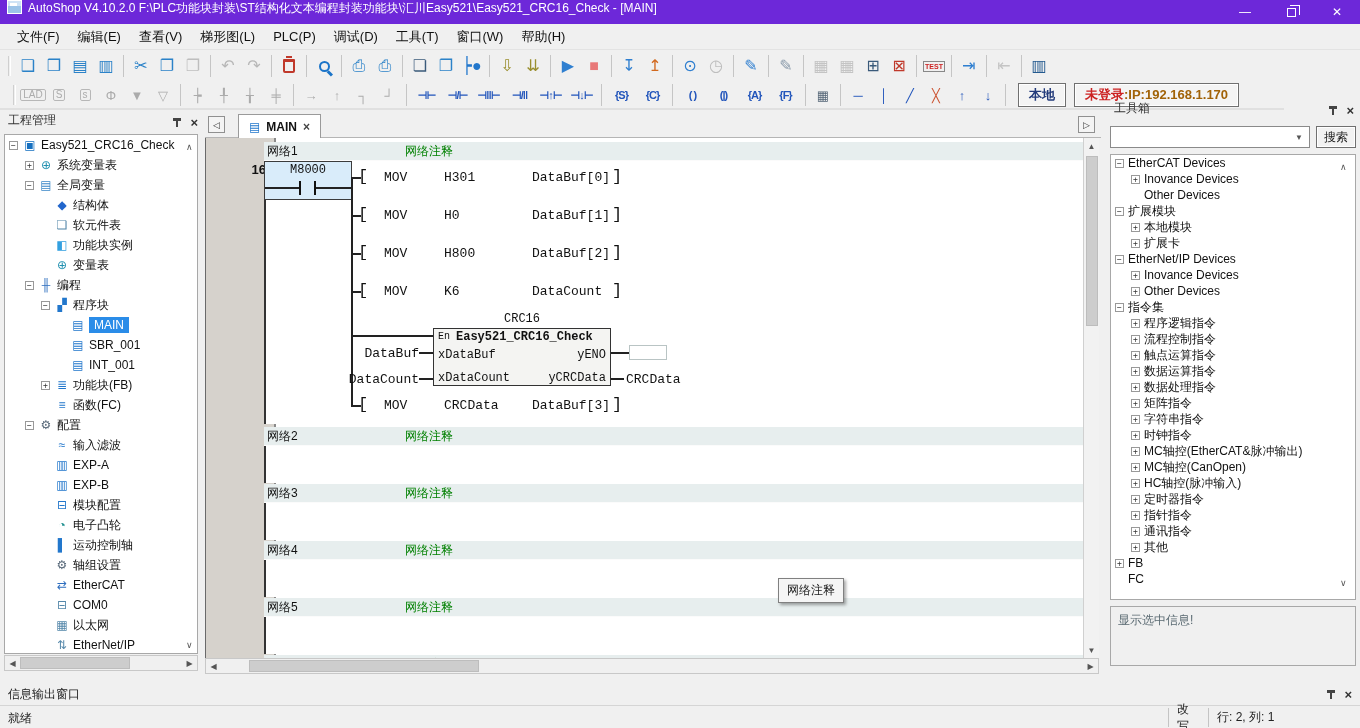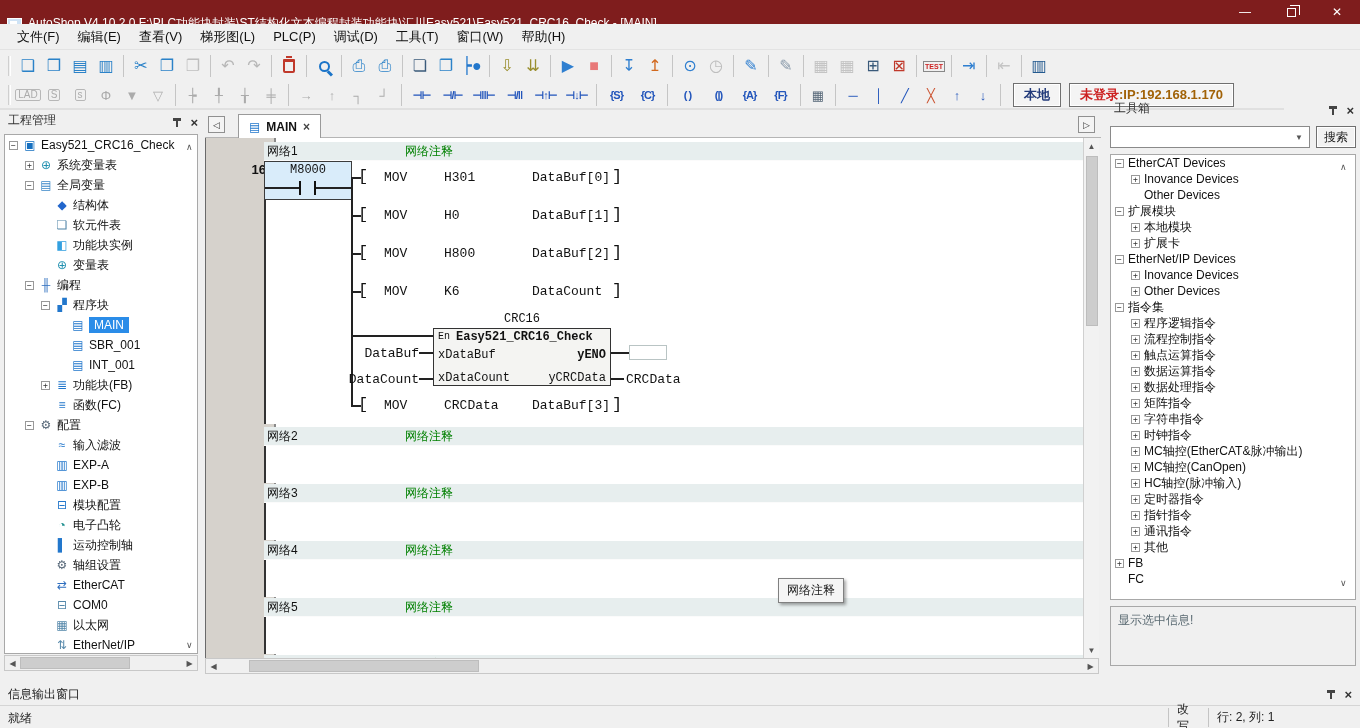--- a/index.html
+++ b/index.html
@@ -1,35 +1,35 @@
 <!DOCTYPE html>
 <html><head>
 <meta charset="utf-8">
 <style>
   * { margin:0; padding:0; box-sizing:border-box; }
   body { font-family:"Liberation Sans","DejaVu Sans",sans-serif; }
   #app { position:relative; width:1360px; height:728px; background:#f0f0f0; overflow:hidden; font-size:12px; color:#222; }
 
   
-  .titlebar { position:absolute; left:0; top:0; width:1360px; height:32px; background:#7f1d1d; color:#fff; display:flex; align-items:flex-end; }
+  .titlebar { position:absolute; left:0; top:0; width:1360px; height:32px; background:#6d28d9; color:#fff; display:flex; align-items:flex-start; }
   .app-logo { width:15px; height:14px; margin:0 6px 0 7px; border:1.5px solid #fff; background:linear-gradient(#cfe3f5 40%,#9cc4e8 40%); position:relative; }
   .app-logo::after { content:""; position:absolute; left:2px; top:2px; width:7px; height:3px; background:#fff; }
   .title-text { font-size:12px; white-space:nowrap; }
   .win-btns { position:absolute; right:0; top:0; height:24px; display:flex; }
   .win-btn { width:46px; height:24px; display:flex; align-items:center; justify-content:center; color:#fff; font-size:12px; }
   .restore-glyph { width:9px; height:9px; border:1px solid #fff; position:relative; }
   .restore-glyph::before { content:""; position:absolute; left:2px; top:-4px; width:9px; height:9px; border:1px solid #fff; border-bottom:none; border-left:none; }
 
   
   .menubar { position:absolute; left:0; top:24px; width:1360px; height:26px; background:#f0f0f0; display:flex; align-items:center; padding-left:8px; border-bottom:1px solid #e3e3e3; }
   .menu-item { padding:4px 9px; font-size:13px; color:#111; }
 
   
   .toolbar1 { position:absolute; left:0; top:50px; width:1360px; height:32px; background:#f0f0f0; display:flex; align-items:center; padding-left:4px; }
-  .toolbar2 { position:absolute; left:0; top:82px; width:1284px; height:28px; background:#f0f0f0; display:flex; align-items:center; padding-left:4px; border-bottom:2px solid #e0e0e0; }
+  .toolbar2 { position:absolute; left:0; top:82px; width:1284px; height:28px; background:#f0f0f0; display:flex; align-items:center; padding-left:9px; border-bottom:2px solid #e0e0e0; }
   .grip { width:3px; height:20px; border-left:1px solid #cfcfcf; border-right:1px solid #fff; margin:0 4px; }
   .tb-sep { width:1px; height:22px; background:#c5c5c5; margin:0 4px; }
   .tbtn { width:26px; height:24px; display:flex; align-items:center; justify-content:center; font-size:16px; line-height:1; }
   .toolbar2 .tbtn { height:22px; font-size:13px; }
   .tbtn.wide { width:31px; font-size:11px; font-weight:bold; letter-spacing:-1px; }
   .tbtn.boxed span.gl { border:1px solid #b5b5b5; padding:0 2px; font-size:10px; border-radius:2px; }
   .tbtn.dis { opacity:.95; }
   .ttext { font-size:7px; font-weight:bold; color:#cc2222; border:1px solid #888; padding:1px 1px; line-height:1; }
   .icon-search { width:11px; height:11px; border:2.5px solid #1b74c8; border-radius:50%; position:relative; }
   .icon-search::after { content:""; position:absolute; width:6px; height:2.5px; background:#1b74c8; transform:rotate(45deg); left:6px; top:9px; }
@@ -605,21 +605,21 @@
               <span class="src">CRCData</span>
               <span class="dst">DataBuf[3]</span>
               <span class="rb">]</span>
           </div>
 
           <div class="blk-title">CRC16</div>
           <div class="fblock">
             <span class="blk-en">En</span>
             <span class="blk-name">Easy521_CRC16_Check</span>
             <span class="blk-pin" style="left:4px; top:19px;">xDataBuf</span>
-            <span class="blk-pin" style="right:4px; top:19px;font-weight:bold;">yENO</span>
+            <span class="blk-pin" style="right:4px; top:19px;">yENO</span>
             <span class="blk-pin" style="left:4px; top:42px;">xDataCount</span>
             <span class="blk-pin" style="right:4px; top:42px;">yCRCData</span>
           </div>
           <span class="pvar" style="left:95px; top:185px; width:60px; text-align:right;">DataBuf</span>
           <span class="pvar" style="left:80px; top:211px; width:75px; text-align:right;">DataCount</span>
           <div class="wire" style="left:155px; top:191px; width:14px;"></div>
           <div class="wire" style="left:155px; top:217px; width:14px;"></div>
           <div class="wire" style="left:347px; top:191px; width:18px;"></div>
           <div class="yeno-box"></div>
           <div class="wire" style="left:347px; top:217px; width:13px;"></div>

